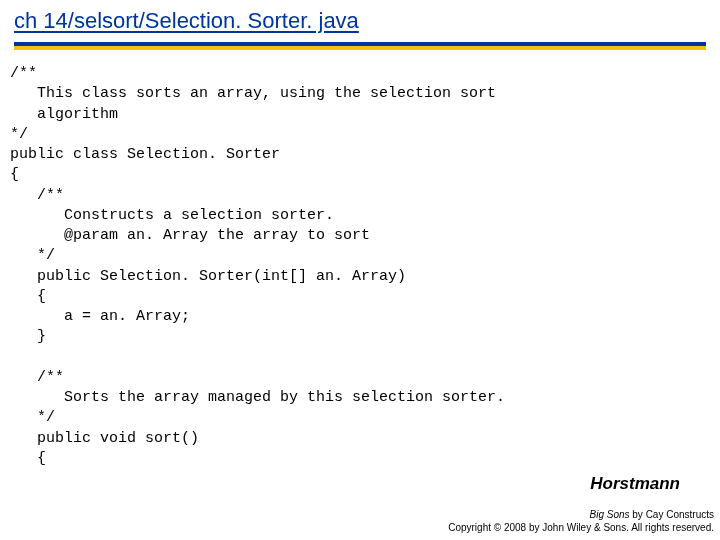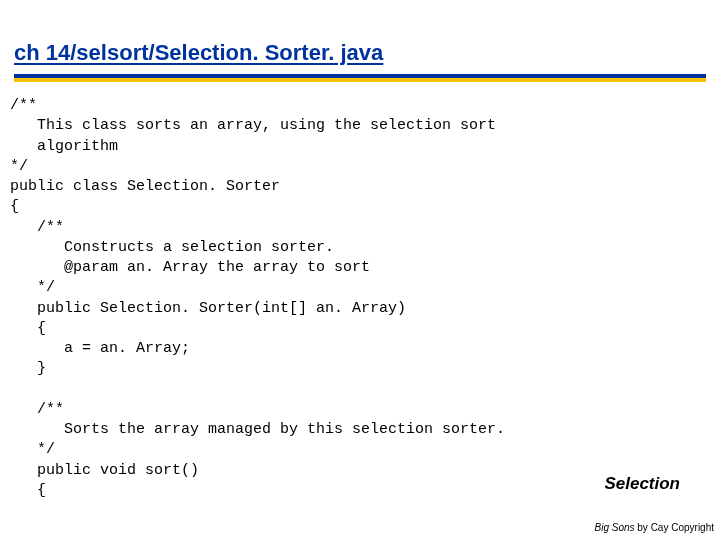--- a/index.html
+++ b/index.html
@@ -9,26 +9,25 @@
     background: #ffffff;
     font-family: Arial, Helvetica, sans-serif;
     position: relative;
     overflow: hidden;
   }
   .title-wrap {
     padding: 8px 14px 0 14px;
   }
   .title {
     font-size: 22px;
-    font-weight: bold;
+    font-weight: normal;
     color: #0033a0;
     text-decoration: underline;
     text-underline-offset: 3px;
     padding-bottom: 6px;
-    margin-top: 32px;
   }
   .rule-blue {
     height: 4px;
     background: #0033a0;
     margin: 2px 14px 0 14px;
   }
   .rule-yellow {
     height: 4px;
     background: #f4c20d;
     margin: 0 14px 0 14px;
@@ -83,19 +82,20 @@
    {
       a = an. Array;
    }
 
    /**
       Sorts the array managed by this selection sorter.
    */
    public void sort()
    {</div>
 
-<div class="continued">Selection</div>
+<div class="continued">Horstmann</div>
 
 <div class="footer">
   <div>
-    <span class="book">Big Sons</span><span> by </span><span>Cay Copyright</span>
+    <span class="book">Big Sons</span><span> by </span><span>Cay Constructs</span>
   </div>
+  <div>Copyright © 2008 by John Wiley &amp; Sons. All rights reserved.</div>
 </div>
 
 </body></html>

